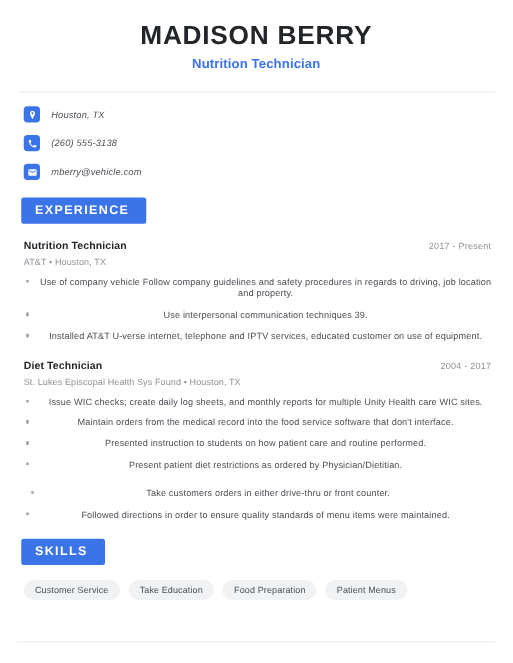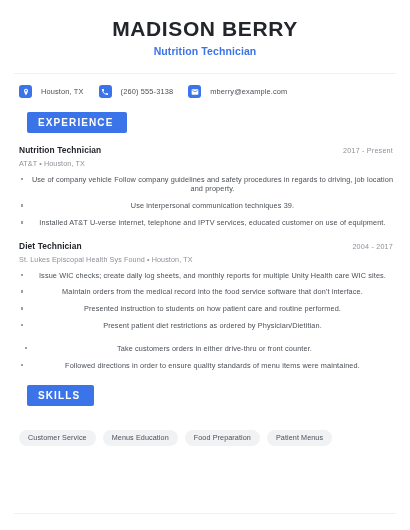--- a/index.html
+++ b/index.html
@@ -51,22 +51,23 @@
     height: 1px;
     width: 100%;
     background: #eef0f2;
     margin-top: 16px;
   }
 
   
   .contact-list {
     margin-top: 11px;
     display: flex;
-    flex-direction: row;
+    flex-direction: column;
     gap: 10px;
+    font-style: italic;
   }
 
   .contact-row {
     display: flex;
     align-items: center;
     gap: 9px;
     padding-left: 5px;
   }
 
   .contact-icon {
@@ -93,21 +94,21 @@
 
   .section-banner {
     display: inline-block;
     background: #3b73e8;
     color: #ffffff;
     font-size: 10px;
     font-weight: 700;
     letter-spacing: 1.1px;
     padding: 5px 14px 5px 11px;
     border-radius: 2px;
-    margin-left: 13px;
+    margin-left: 3px;
   }
 
   
   .jobs { margin-top: 12px; }
 
   .job { margin-bottom: 13px; }
 
   .job-head {
     display: flex;
     justify-content: space-between;
@@ -162,21 +163,21 @@
     top: 3px;
     width: 2.4px;
     height: 2.4px;
     background: #9aa0a6;
   }
 
   .bullets li.indent::before { left: 11px; }
 
   
   .skills-wrap {
-    margin-top: 24px;
+    margin-top: 12px;
     display: flex;
     flex-wrap: wrap;
     gap: 6px 7px;
     padding: 0 5px;
     text-align: center;
   }
 
   .skill-pill {
     background: #f1f2f4;
     border-radius: 999px;
@@ -224,21 +225,21 @@
           </svg>
         </span>
         <span class="contact-text">(260) 555-3138</span>
       </div>
       <div class="contact-row">
         <span class="contact-icon">
           <svg width="8" height="8" viewBox="0 0 24 24">
             <path fill="#ffffff" d="M20 4H4a2 2 0 0 0-2 2v12a2 2 0 0 0 2 2h16a2 2 0 0 0 2-2V6a2 2 0 0 0-2-2zm0 4.2-8 4.8-8-4.8V6l8 4.8L20 6v2.2z"></path>
           </svg>
         </span>
-        <span class="contact-text">mberry@example.com</span>
+        <span class="contact-text">mberry@vehicle.com</span>
       </div>
     </div>
 
   <div class="section">
     <div class="section-banner">EXPERIENCE</div>
     <div class="jobs">
         <div class="job">
           <div class="job-head">
             <div class="job-title">Nutrition Technician</div>
             <div class="job-dates">2017 - Present</div>
@@ -269,20 +270,20 @@
             <li>Followed directions in order to ensure quality standards of menu items were maintained.</li>
           </ul>
         </div>
       </div>
   </div>
 
   <div class="section">
     <div class="section-banner">SKILLS</div>
     <div class="skills-wrap">
         <span class="skill-pill">Customer Service</span>
-        <span class="skill-pill">Menus Education</span>
+        <span class="skill-pill">Take Education</span>
         <span class="skill-pill">Food Preparation</span>
         <span class="skill-pill">Patient Menus</span>
       </div>
   </div>
 
   <div class="bottom-divider"></div>
 </div>
 
 </body></html>

